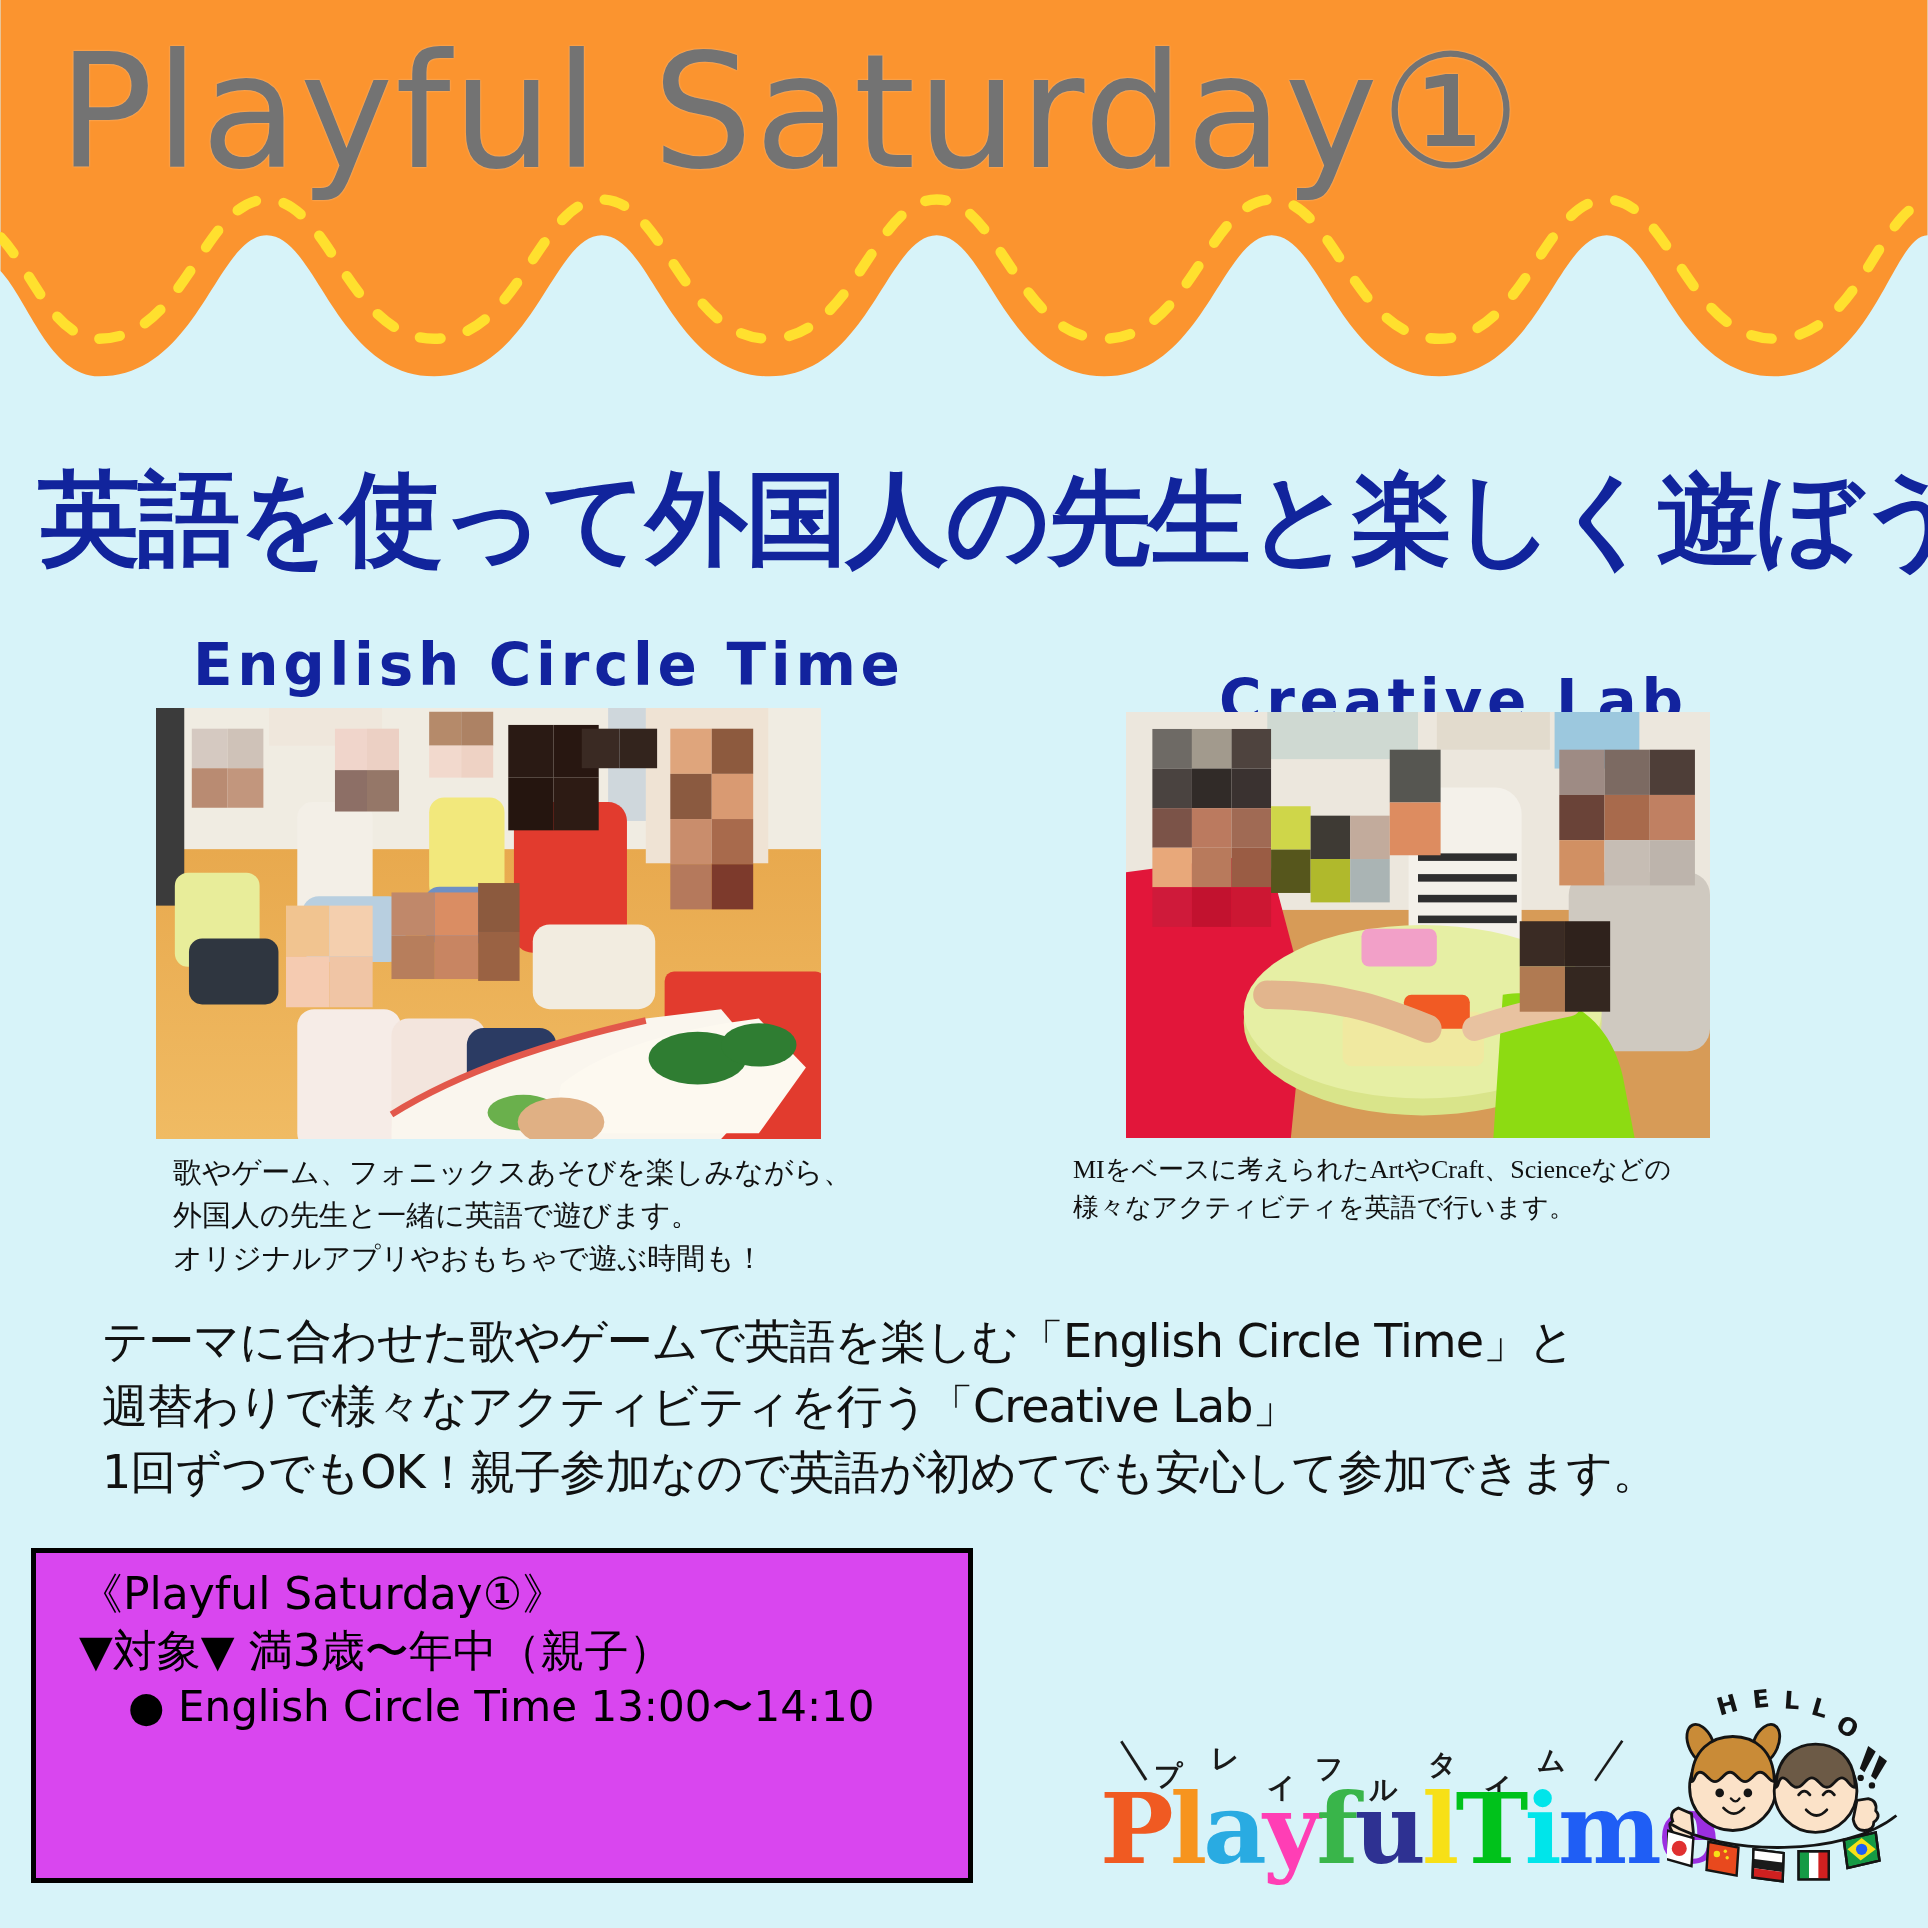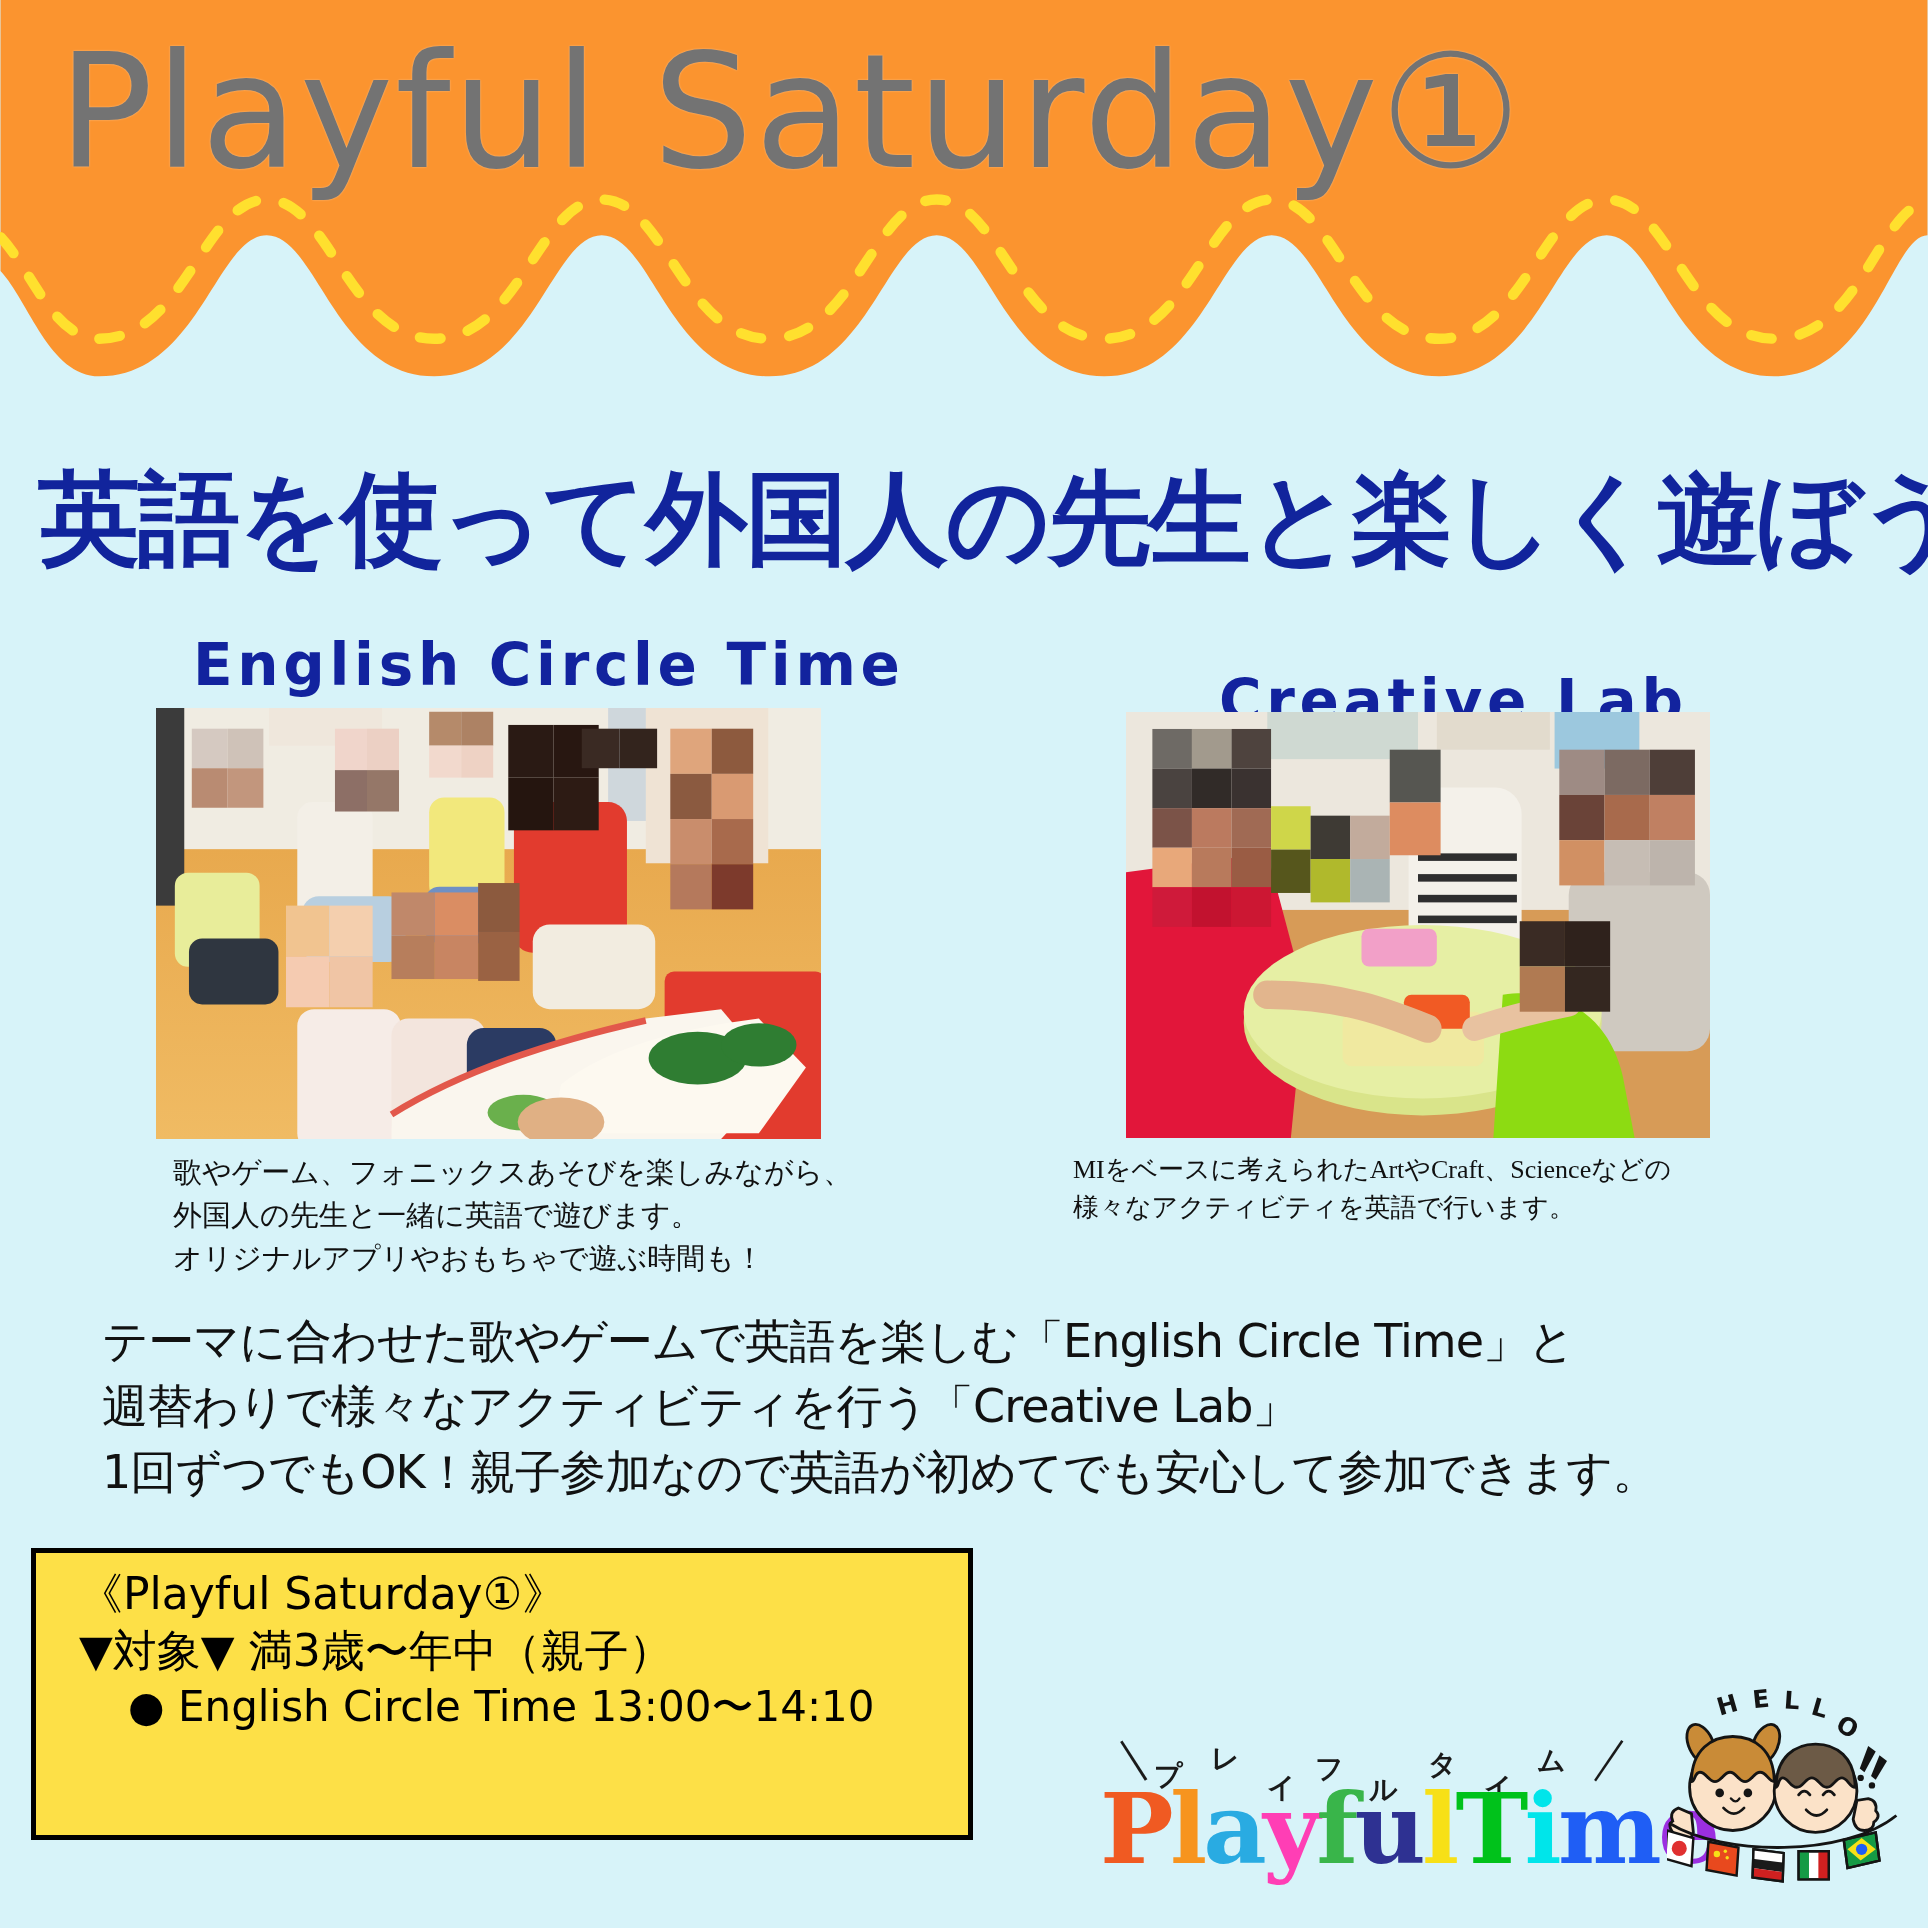--- a/index.html
+++ b/index.html
@@ -82,22 +82,22 @@
   .body-para{
     position:absolute; left:102px; top:1309px;
     font-size:46px; line-height:1.42; color:#111;
     font-family:"DejaVu Sans", sans-serif;
     white-space:pre-line; letter-spacing:-0.9px;
   }
 
   
   .infobox{
     position:absolute; left:31px; top:1548px;
-    width:942px; height:292px;
-    background:#fde047; border:5.6px solid #000000;
+    width:942px; height:335px;
+    background:#d946ef; border:5.6px solid #000000;
     box-sizing:border-box;
     padding:13px 0 0 43px;
   }
   .info-line{
     font-family:"DejaVu Sans", sans-serif;
     font-size:44px; line-height:1.29; color:#000;
     white-space:nowrap;
   }
   .info-line.indent{ padding-left:49px; font-size:42px; }
 

